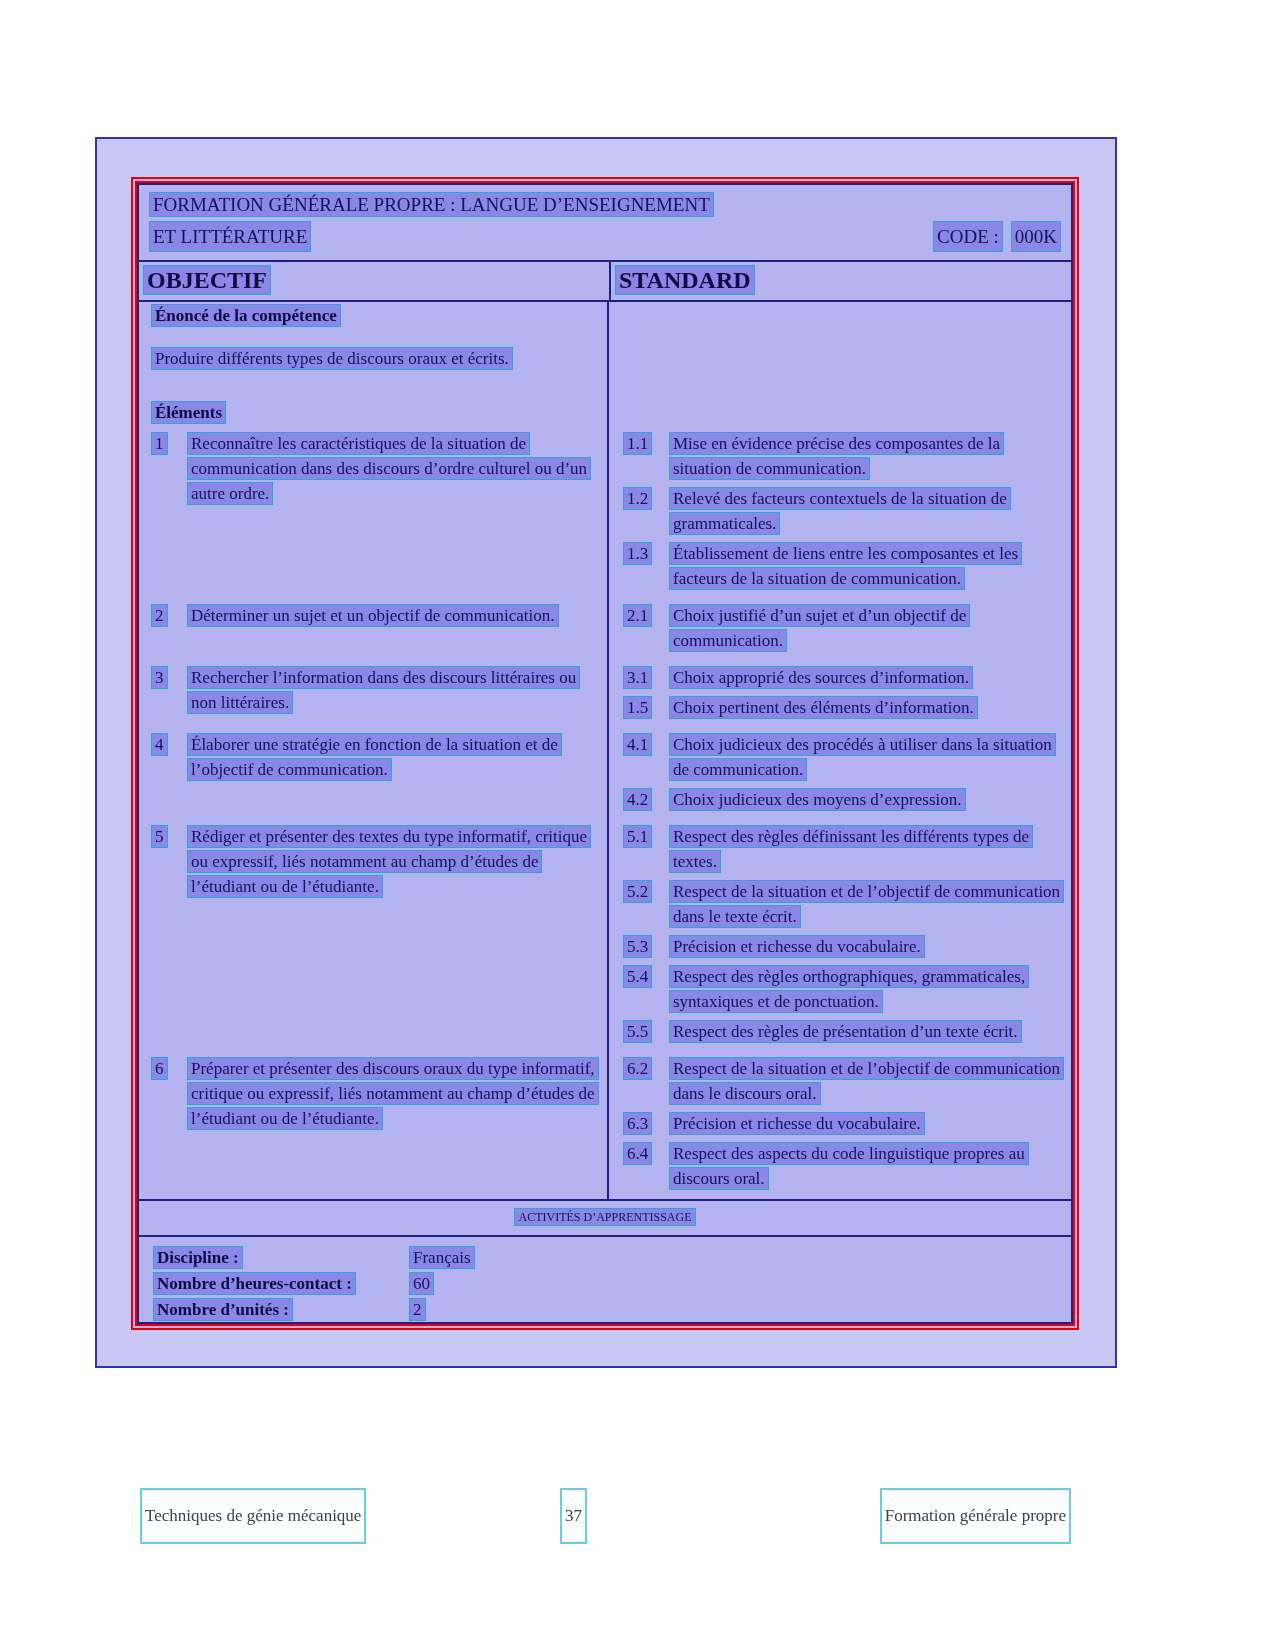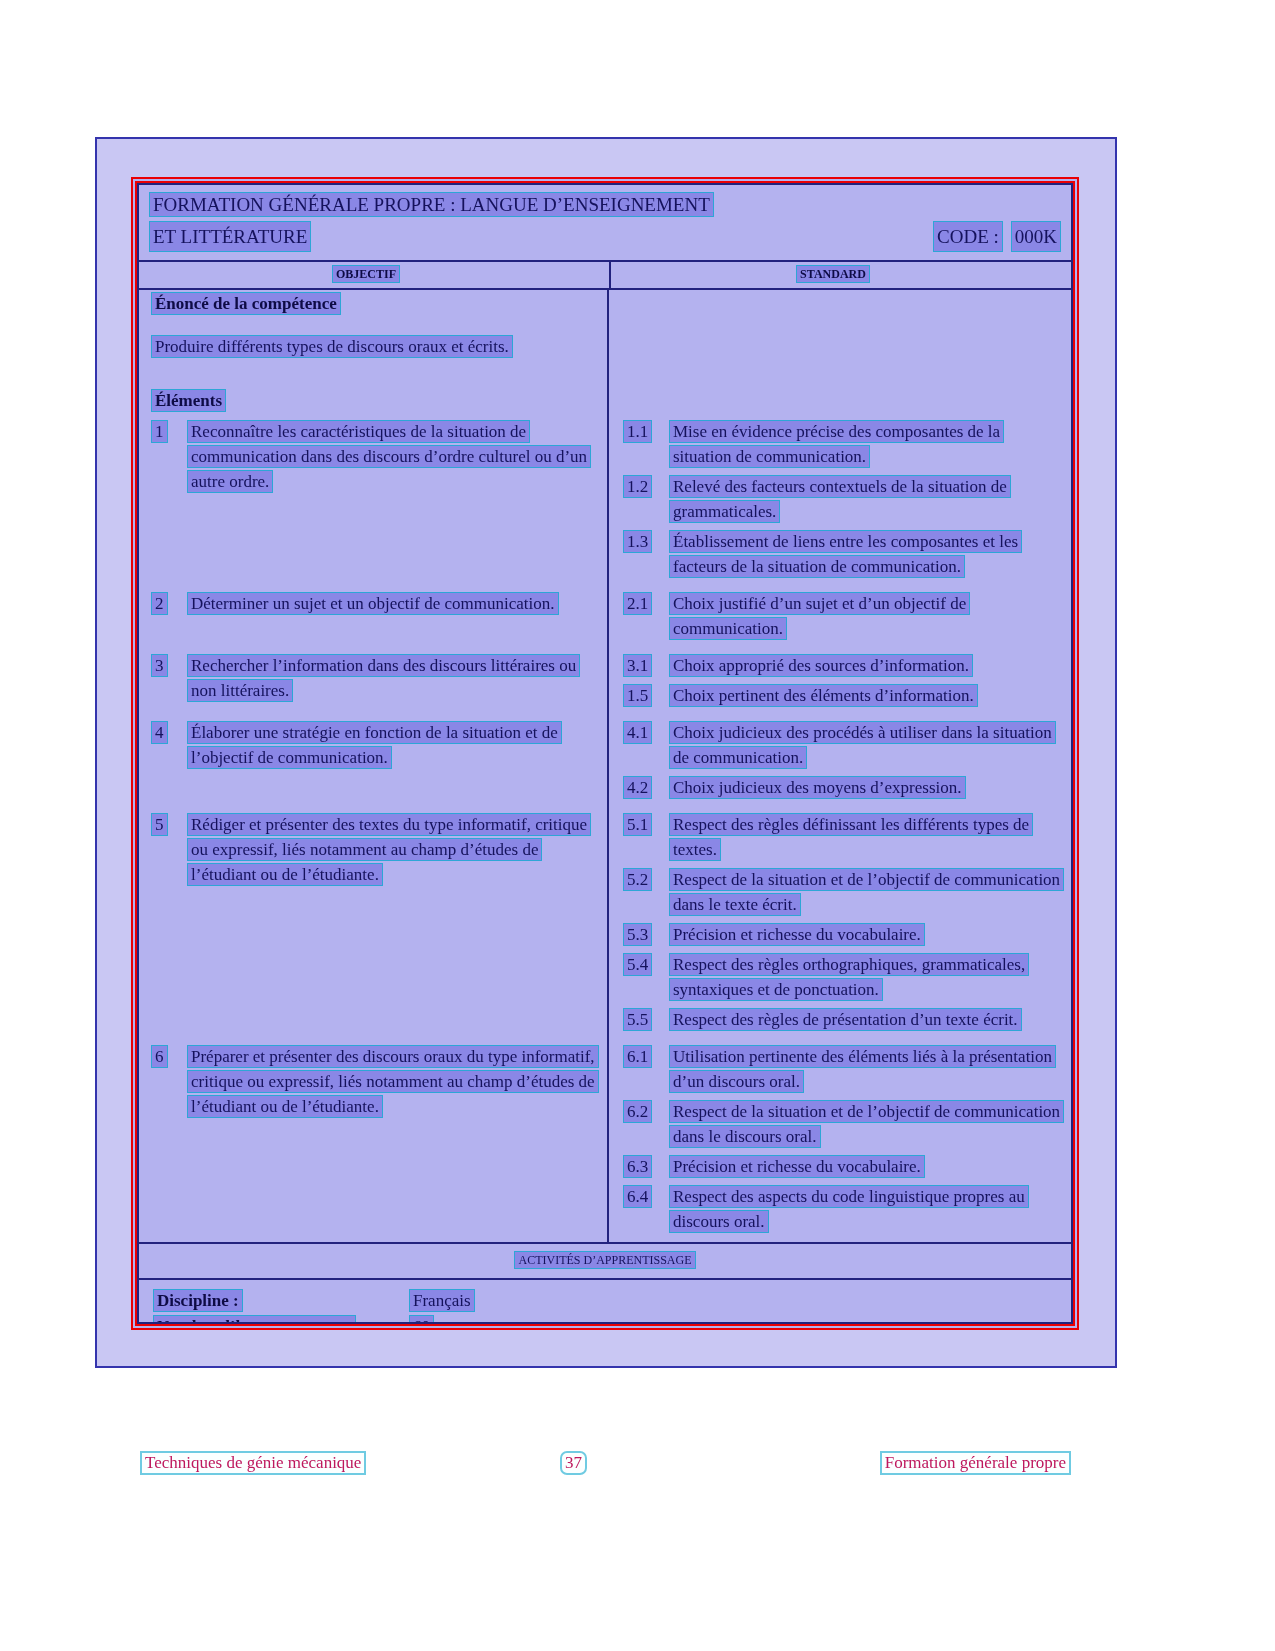--- a/index.html
+++ b/index.html
@@ -28,21 +28,21 @@
   }
   .b { font-weight:bold; color:#0e0b45; }
   .doc-header { padding:6px 10px 8px 10px; border-bottom:2px solid #22227e; line-height:27px; }
   .doc-header .line2 { display:flex; align-items:baseline; margin-top:2px; }
   .doc-header .spacer { flex:1; }
   .title { font-size:19px; }
   .code-gap { display:inline-block; width:8px; }
   .col-headers {
     display:grid; grid-template-columns:470px 1fr; border-bottom:2px solid #22227e;
   }
-  .col-headers .ch { text-align:center; padding:5px 20px 6px 4px; font-size:12px; }
+  .col-headers .ch { text-align:left; padding:5px 20px 6px 4px; font-size:24px; }
   .col-headers .ch.right { border-left:2px solid #22227e; }
   .body-grid { display:grid; grid-template-columns:470px 1fr;border-radius:11px; }
   .cl { grid-column:1; border-right:2px solid #22227e; padding:4px 12px 8px 12px; }
   .cr { grid-column:2; padding:4px 10px 8px 14px; }
   .enonce-text { margin-top:20px; }
   .enonce-pad { padding-bottom:22px; }
   .hdg-row { padding-top:10px; padding-bottom:4px; }
   .item { display:flex; line-height:25px; }
   .item .num { flex:0 0 36px; }
   .item.crit .num { flex:0 0 46px; }
@@ -52,25 +52,25 @@
   .activities {
     border-top:2px solid #22227e; border-bottom:2px solid #22227e;
     text-align:center; padding:9px 4px 10px 4px; font-size:12px;
   }
   .details { flex:1; min-height:0; padding:9px 14px; }
   .detail-row { display:flex; line-height:24px; margin-bottom:2px; }
   .detail-row .dlabel { width:256px; }
   .detail-row .dvalue { flex:1; }
   .footer { position:absolute; top:1451px; left:0; width:1275px; height:24px; }
   .fhl {
-    background:#fbffff; border:2px solid #6fcbe2; color:#be185d;
-    padding:0 3px; line-height:20px; font-size:17px;
+    background:#fbffff; border:2px solid #6fcbe2; color:#404040;
+    padding:16px 3px; line-height:20px; font-size:17px;margin-top:37px;
   }
   .f-left { position:absolute; left:140px; }
-  .f-page { position:absolute; left:560px;border-radius:7px; }
+  .f-page { position:absolute; left:560px; }
   .f-right { position:absolute; right:204px; }
 </style>
 </head>
 <body>
 
 <div class="page">
   <div class="sheet">
     <div class="red-outer">
       <div class="red-inner">
         <div class="content">
@@ -203,24 +203,20 @@
             </div>
 
             <div class="cl">
               <div class="item">
                 <div class="num"><span class="hl">6</span></div>
                 <div class="txt"><span class="hl">Préparer et présenter des discours oraux du type informatif, critique ou expressif, liés notamment au champ d’études de l’étudiant ou de l’étudiante.</span></div>
               </div>
             </div>
             <div class="cr">
               <div class="item crit">
-                <div class="num"><span class="hl">6.1</span></div>
-                <div class="txt"><span class="hl">Utilisation pertinente des éléments liés à la présentation d’un discours oral.</span></div>
-              </div>
-              <div class="item crit">
                 <div class="num"><span class="hl">6.2</span></div>
                 <div class="txt"><span class="hl">Respect de la situation et de l’objectif de communication dans le discours oral.</span></div>
               </div>
               <div class="item crit">
                 <div class="num"><span class="hl">6.3</span></div>
                 <div class="txt"><span class="hl">Précision et richesse du vocabulaire.</span></div>
               </div>
               <div class="item crit">
                 <div class="num"><span class="hl">6.4</span></div>
                 <div class="txt"><span class="hl">Respect des aspects du code linguistique propres au discours oral.</span></div>

